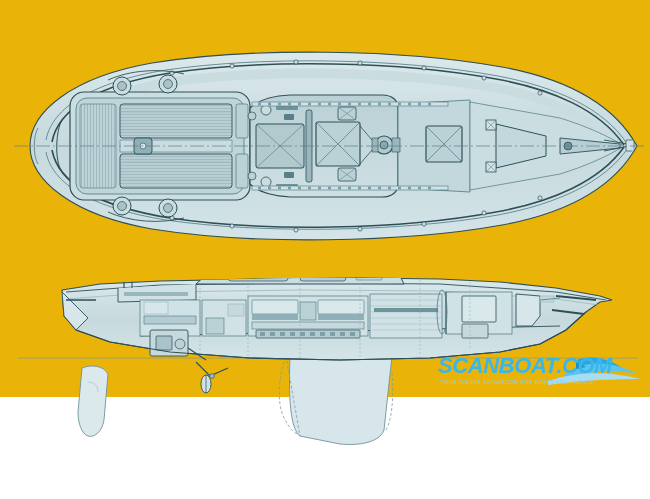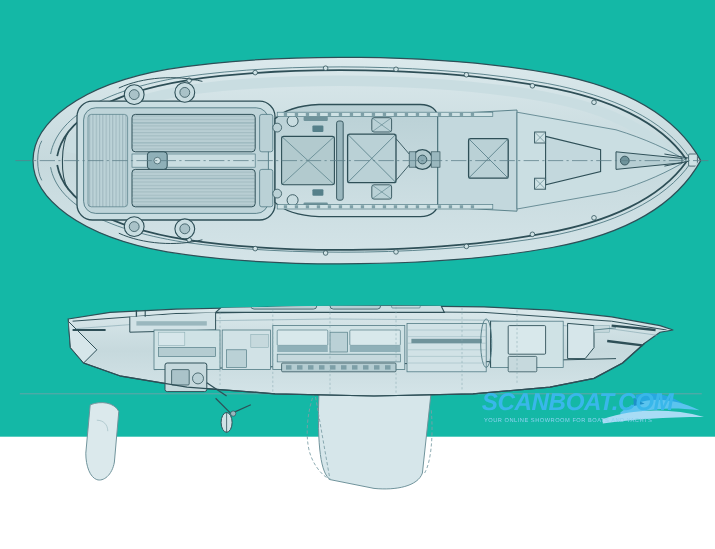--- a/index.html
+++ b/index.html
@@ -1,18 +1,18 @@
 <!DOCTYPE html>
 <html><head>
 <meta charset="utf-8">
 <style>
   html,body{margin:0;padding:0;background:#ffffff;}
   body{width:650px;height:499px;overflow:hidden;
        font-family:"Liberation Sans", sans-serif;}
-  #stage{position:relative;width:650px;height:397px;background:#14b8a6;}
+  #stage{position:relative;width:650px;height:397px;background:#eab308;}
   #stage svg{display:block;}
   .wm{position:absolute;right:8px;bottom:6px;width:206px;height:46px;}
   .wm svg{display:block;}
 </style>
 </head>
 <body>
 
 <div id="stage">
 
   <svg width="650" height="499" viewBox="0 0 650 499">

